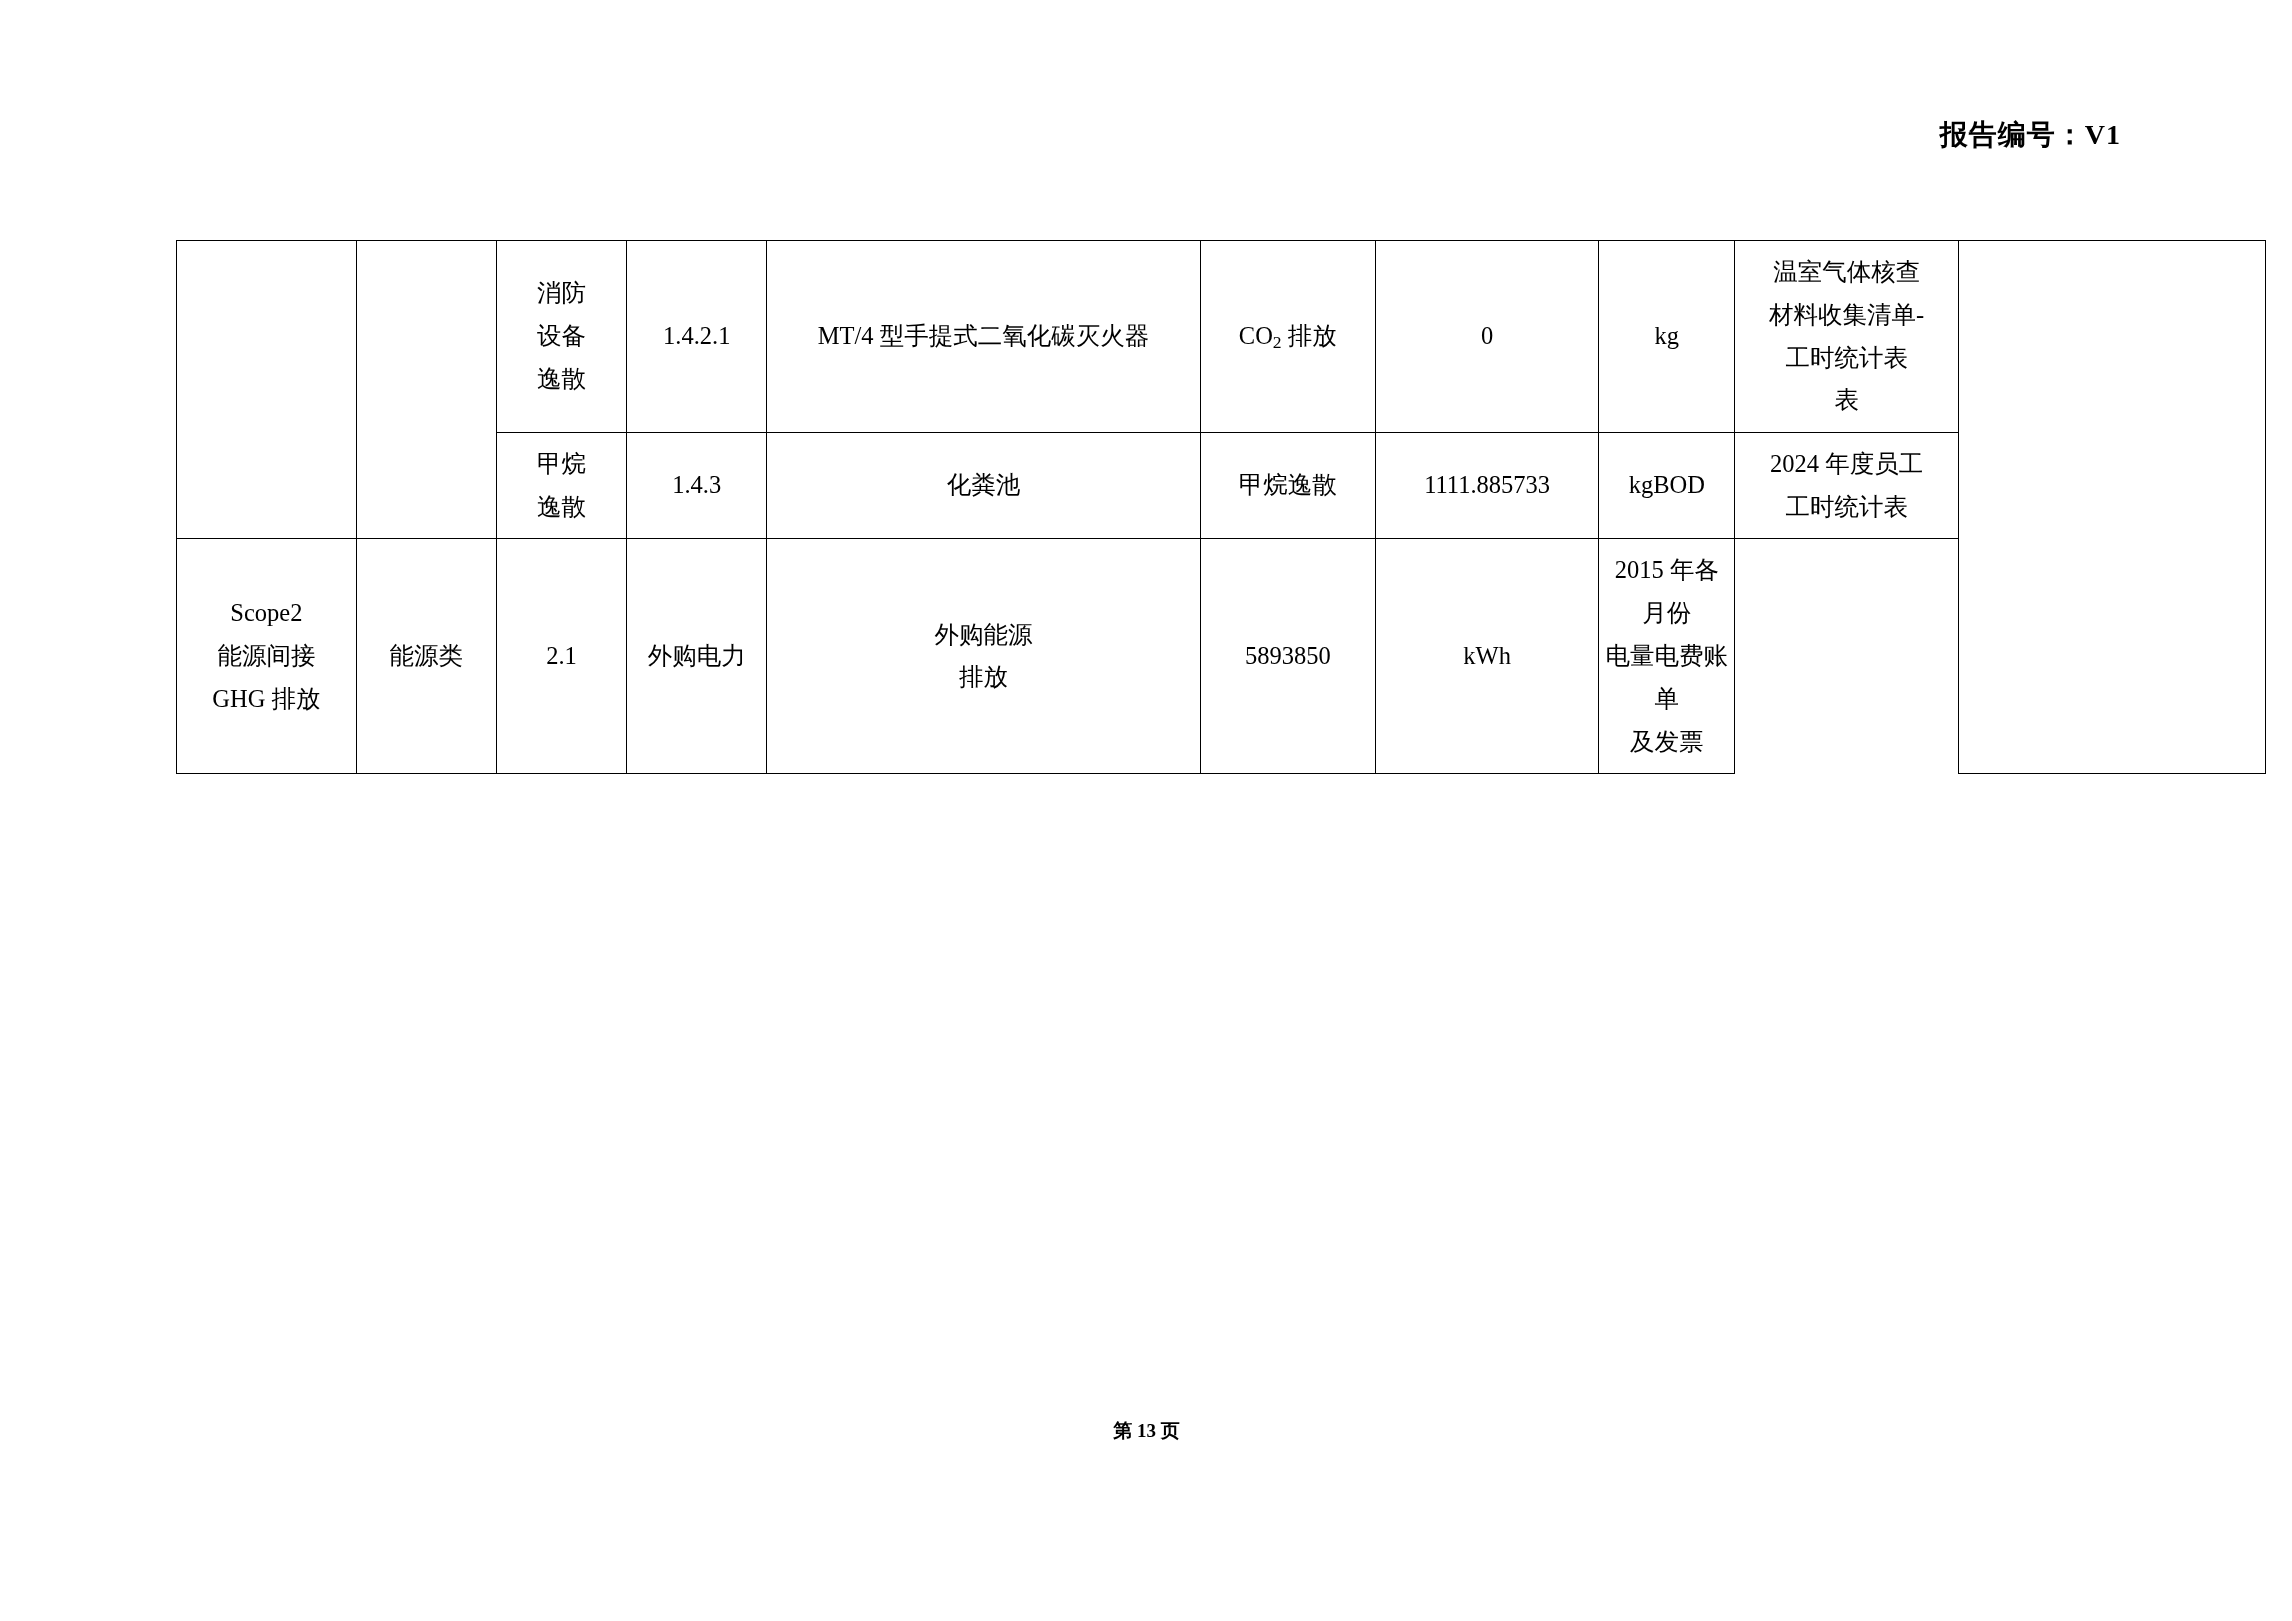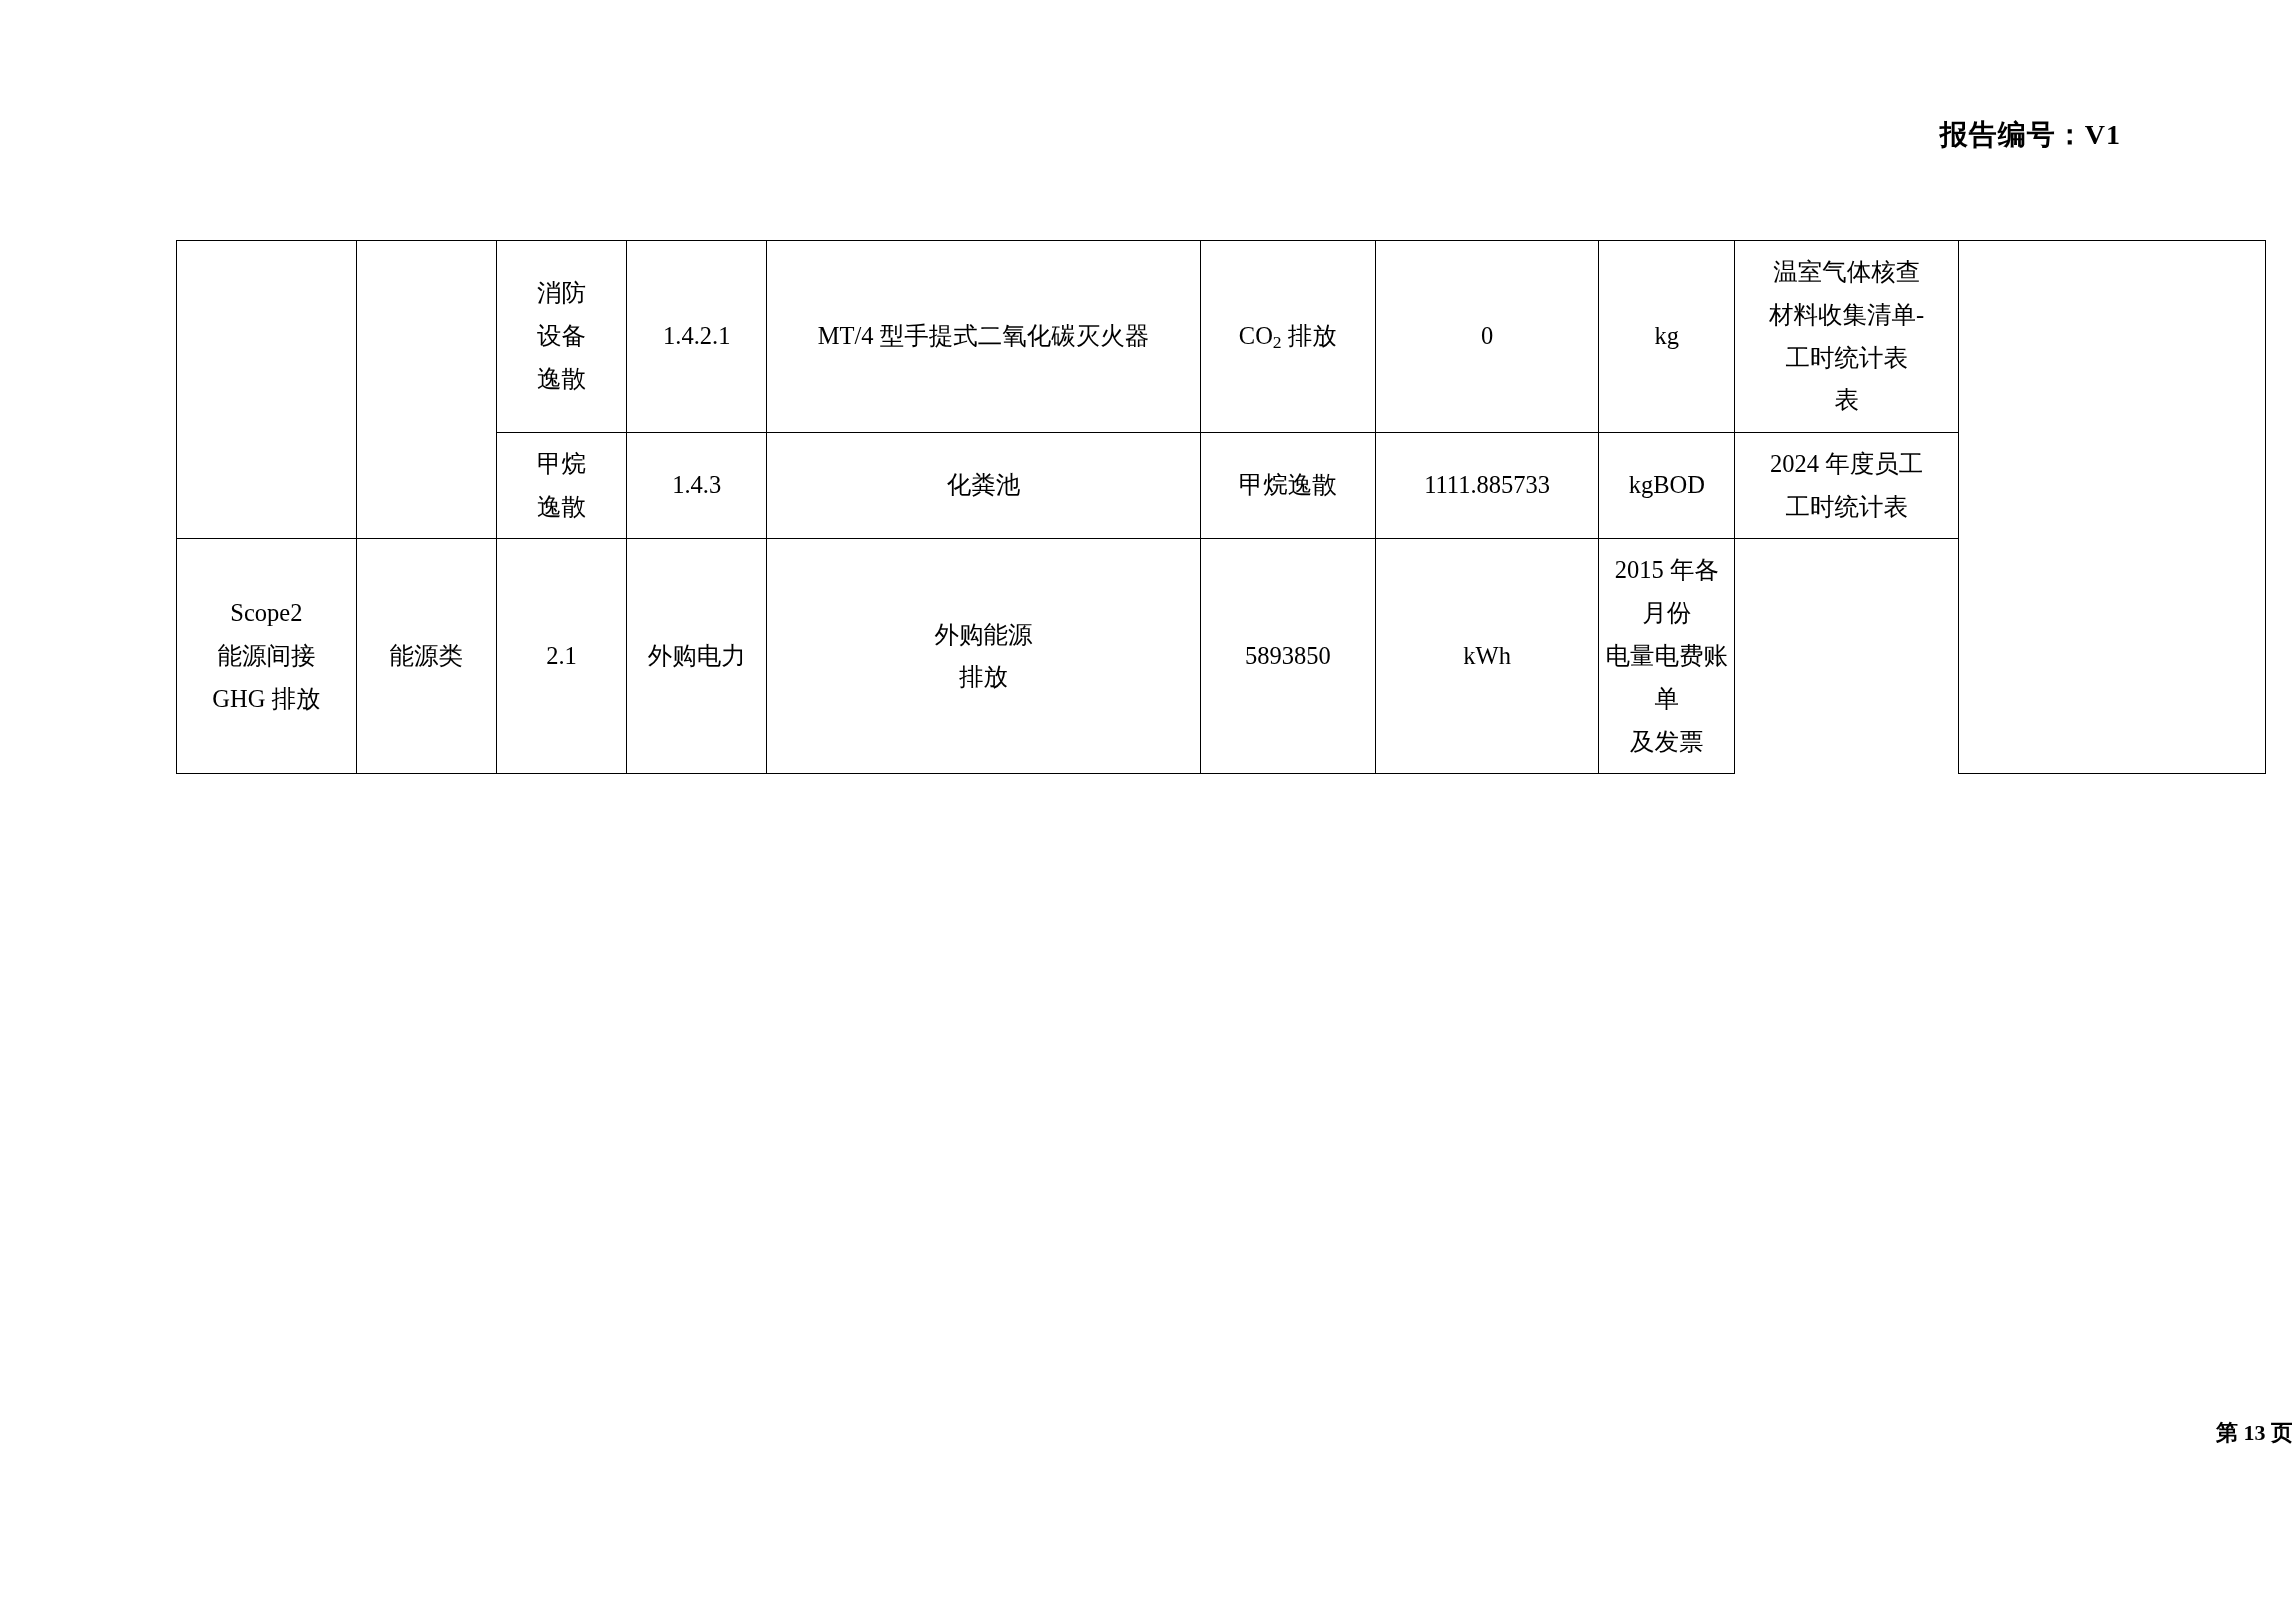--- a/index.html
+++ b/index.html
@@ -62,22 +62,22 @@
   td.c-evid    { width: 211px; margin-top: 29px; }
   td.c-last    { width: 294px; }
 
   .stack span { display: block; }
   .nowrapnum { white-space: nowrap; }
   .footer {
     position: absolute;
     top: 1418px;
     left: 0;
     width: 2293px;
-    text-align: right;
-    font-size: 22px;
+    text-align: center;
+    font-size: 19px;
     font-weight: bold;
     font-family: "Liberation Serif", "DejaVu Serif", serif;
   }
   sub { font-size: 0.72em; vertical-align: -0.22em; }
 </style>
 </head>
 <body>
 
 <div class="page">
 

